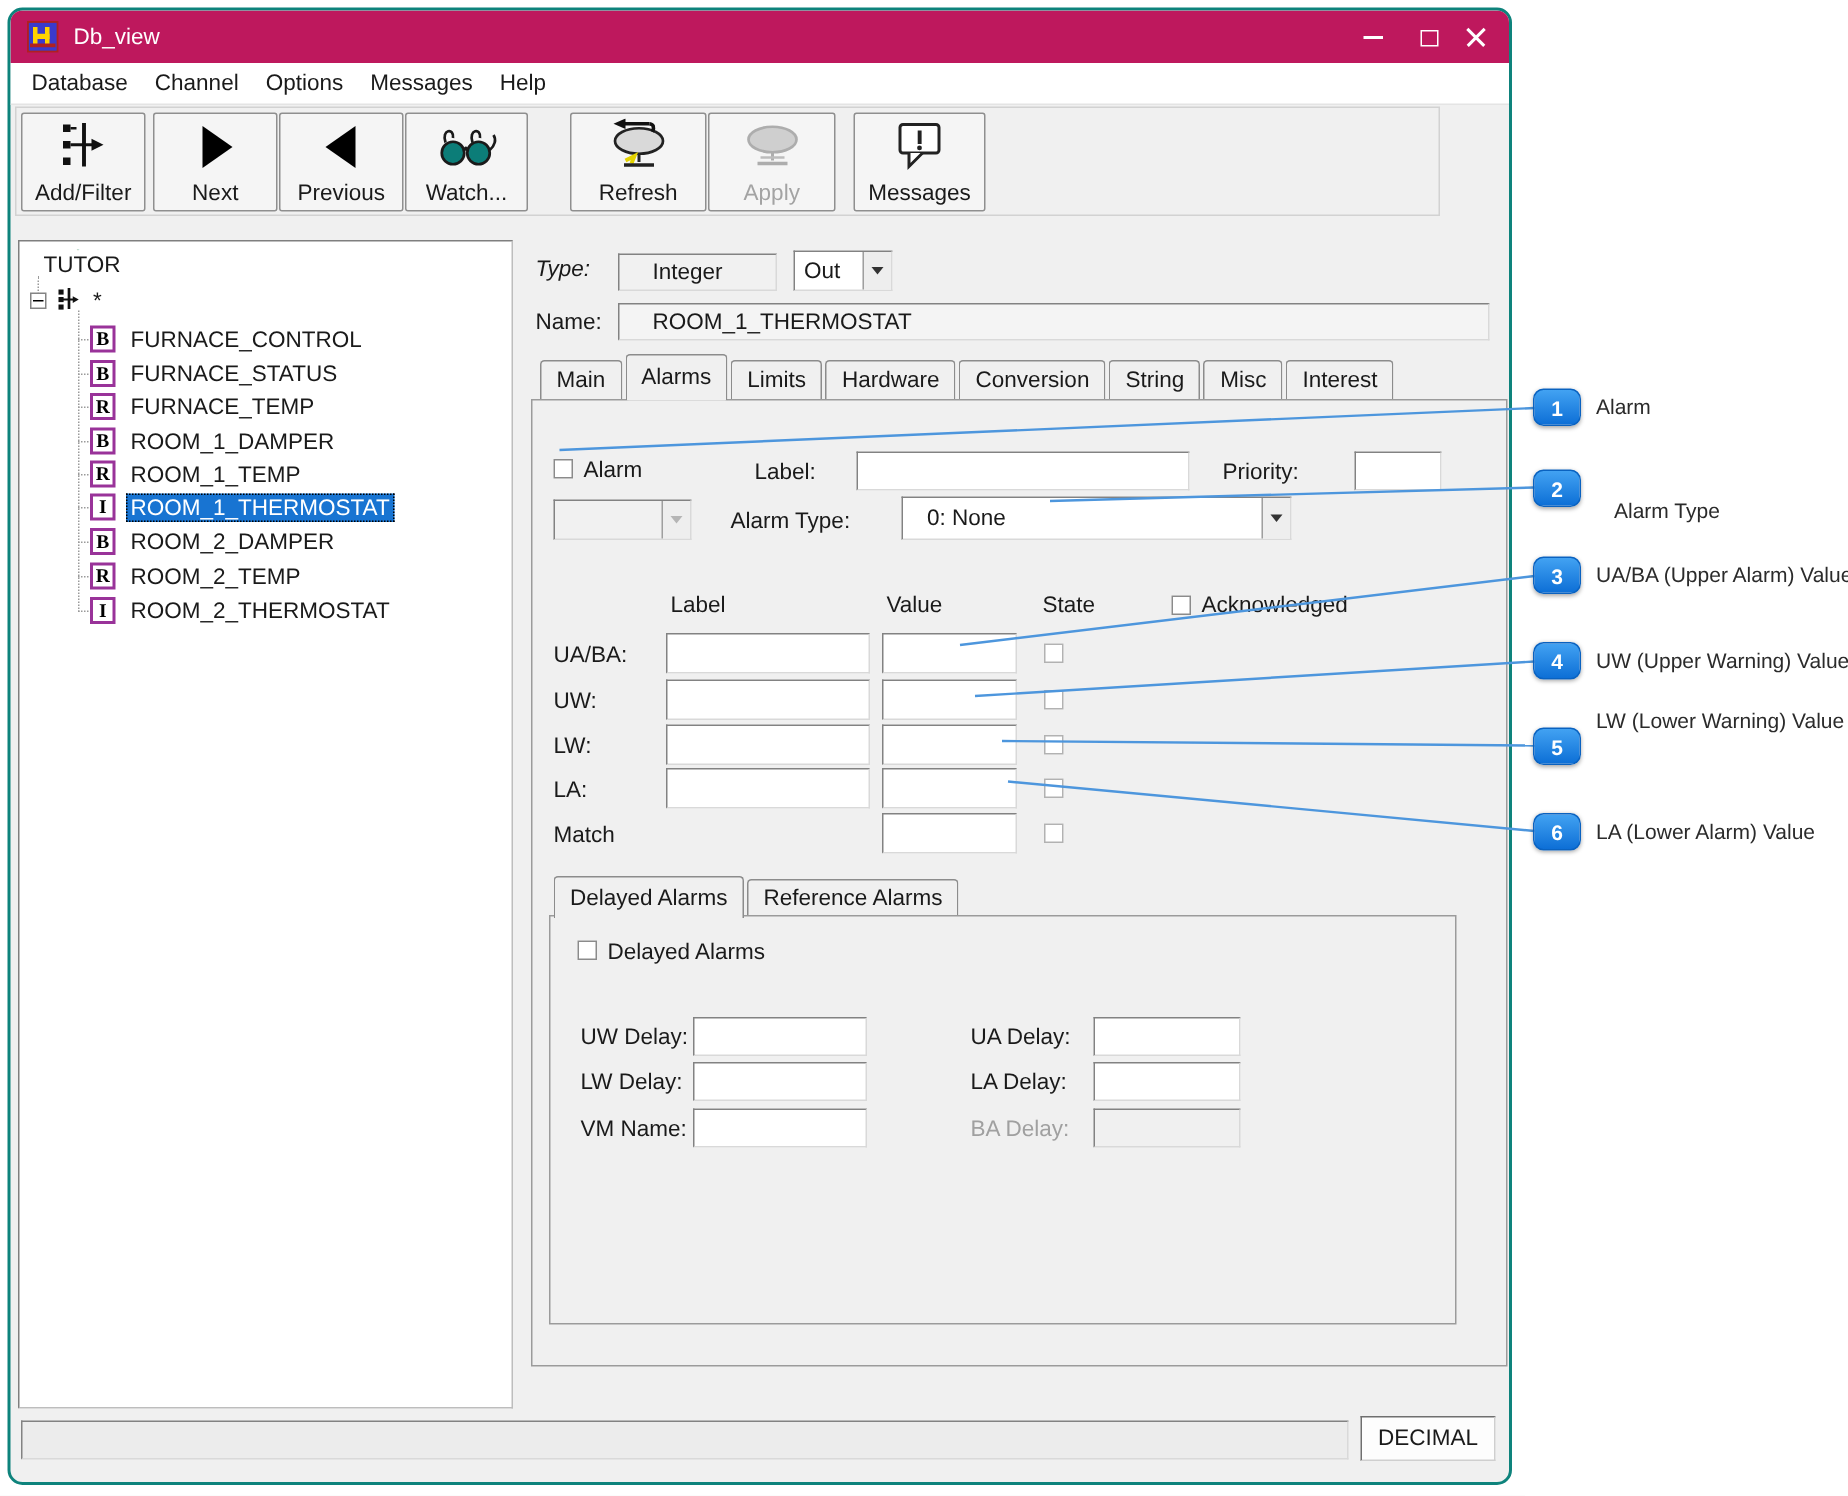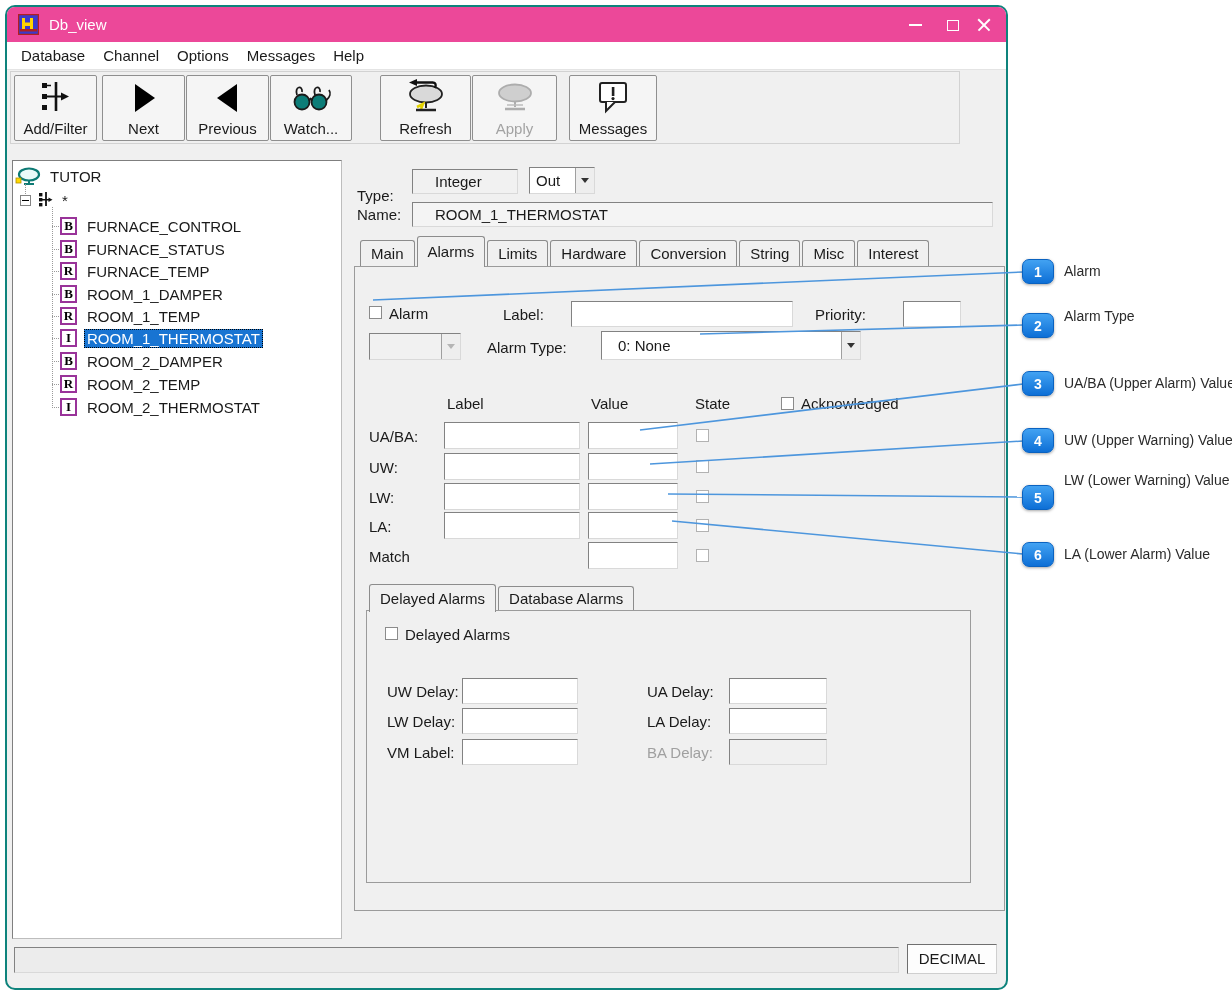--- a/index.html
+++ b/index.html
@@ -3,21 +3,21 @@
 <meta charset="utf-8">
 <style>
   * { margin:0; padding:0; box-sizing:border-box; }
   html,body { width:1232px; height:997px; background:#ffffff;
     font-family:"Liberation Sans","DejaVu Sans",sans-serif; color:#1a1a1a; }
   body { position:relative; overflow:hidden; }
 
   
   .window { position:absolute; left:5px; top:5px; width:1003px; height:985px;
     background:#f0f0f0; border:2px solid #0e837c; border-radius:10px; overflow:hidden; }
-  .titlebar { position:absolute; left:0; top:0; width:100%; height:35px; background:#ec4899; }
+  .titlebar { position:absolute; left:0; top:0; width:100%; height:35px; background:#be185d; }
   .app-icon { position:absolute; left:11px; top:7px; width:21px; height:21px; }
   .title-text { position:absolute; left:42px; top:0; line-height:35px; color:#fff; font-size:15px; }
   .win-btn { position:absolute; top:5px; width:30px; height:26px; display:flex; align-items:center; justify-content:center; }
   .min-glyph { width:13px; height:2px; background:#fff; }
   .max-glyph { width:12px; height:11px; border:1.5px solid #fff; }
   .close-glyph { position:relative; width:16px; height:16px; }
   .close-glyph i { position:absolute; left:0; top:7px; width:16px; height:1.6px; background:#fff; display:block; }
   .close-glyph i:first-child { transform:rotate(45deg); }
   .close-glyph i:last-child  { transform:rotate(-45deg); }
 
@@ -201,21 +201,21 @@
         <path d="M12,23 L12,32 L21,23" fill="#fff" stroke="#222" stroke-width="2"></path>
         <rect x="17.8" y="8" width="2.6" height="9" fill="#222"></rect>
         <circle cx="19" cy="19.6" r="1.6" fill="#222"></circle>
       </svg>
         </div>
       <div class="tb-label">Messages</div>
     </div>
   </div>
 
   <div class="tree-panel">
-    <div class="tree-row" style="left:2px;top:5px;">
+    <div class="tree-row" style="left:13px;top:5px;flex-direction:column;">
       <svg width="26" height="19" viewBox="0 0 26 19" style="margin-right:6px;">
         <ellipse cx="14" cy="7.5" rx="10" ry="6" fill="#eafaf8" stroke="#0d7a74" stroke-width="2.2"></ellipse>
         <line x1="14" y1="13.5" x2="14" y2="16" stroke="#0d7a74" stroke-width="2"></line>
         <line x1="9" y1="17" x2="19" y2="17" stroke="#0d7a74" stroke-width="2"></line>
         <rect x="1" y="11" width="5" height="5" fill="#ffd800" stroke="#b09000" stroke-width="0.8"></rect>
       </svg>
       <span class="tname">TUTOR</span>
     </div>
     <div class="vline" style="left:12px;top:23px;height:12px;"></div>
     <div class="expand-box" style="left:7px;top:34px;">
@@ -274,21 +274,21 @@
       <span class="tletter">R</span>
       <span class="tname">ROOM_2_TEMP</span>
     </div>
     <div class="hstub" style="left:39px;top:246px;"></div>
     <div class="tree-row" style="left:47px;top:236px;">
       <span class="tletter">I</span>
       <span class="tname">ROOM_2_THERMOSTAT</span>
     </div>
   </div>
 
-  <div class="lbl" style="left:350px;top:180px;">Type:</div>
+  <div class="lbl" style="left:350px;top:164px;font-style:italic;">Type:</div>
   <div class="sunken txt" style="position:absolute;left:405px;top:162px;width:106px;height:25px;background:#f1f1f1;">Integer</div>
   <div class="combo sunken" style="left:522px;top:160px;width:66px;height:27px;">
     <div class="cval">Out</div>
     <div class="cbtn">
         <div class="tri"></div>
       </div>
   </div>
   <div class="lbl" style="left:350px;top:199px;">Name:</div>
   <div class="sunken txt" style="position:absolute;left:405px;top:195px;width:581px;height:25px;background:#f4f4f4;">ROOM_1_THERMOSTAT</div>
 
@@ -350,37 +350,37 @@
     <input class="field" style="left: 89px; top: 245px; width: 136px; height: 27px;">
     <input class="field" style="left: 233px; top: 245px; width: 90px; height: 27px;">
     <div class="checkbox light" style="left:341px;top:252px;"></div>
 
     <div class="lbl" style="left:14px;top:281px;">Match</div>
     <input class="field" style="left: 233px; top: 275px; width: 90px; height: 27px;">
     <div class="checkbox light" style="left:341px;top:282px;"></div>
 
     <div class="tabstrip" style="left:14px;top:316px;height:28px;">
       <div class="tab selected" style="height:28px;line-height:27px;">Delayed Alarms</div>
-      <div class="tab" style="height:25px;line-height:24px;">Database Alarms</div>
+      <div class="tab" style="height:25px;line-height:24px;">Reference Alarms</div>
     </div>
     <div class="group-frame" style="left:11px;top:343px;width:605px;height:273px;">
       <div class="checkbox" style="left:18px;top:16px;"></div>
       <div class="lbl" style="left:38px;top:15px;">Delayed Alarms</div>
 
       <div class="lbl" style="left:20px;top:72px;">UW Delay:</div>
       <input class="field" style="left: 95px; top: 67px; width: 116px; height: 26px;">
       <div class="lbl" style="left:280px;top:72px;">UA Delay:</div>
       <input class="field" style="left: 362px; top: 67px; width: 98px; height: 26px;">
 
       <div class="lbl" style="left:20px;top:102px;">LW Delay:</div>
       <input class="field" style="left: 95px; top: 97px; width: 116px; height: 26px;">
       <div class="lbl" style="left:280px;top:102px;">LA Delay:</div>
       <input class="field" style="left: 362px; top: 97px; width: 98px; height: 26px;">
 
-      <div class="lbl" style="left:20px;top:133px;">VM Label:</div>
+      <div class="lbl" style="left:20px;top:133px;">VM Name:</div>
       <input class="field" style="left: 95px; top: 128px; width: 116px; height: 26px;">
       <div class="lbl dim" style="left:280px;top:133px;">BA Delay:</div>
       <input class="field" disabled="" style="left: 362px; top: 128px; width: 98px; height: 26px;">
     </div>
   </div>
 
   <div class="status-field"></div>
   <div class="decimal-box">DECIMAL</div>
 </div>
 
@@ -389,21 +389,21 @@
   <line x1="700" y1="334" x2="1023" y2="325" stroke="#4d96dd" stroke-width="1.6"></line>
   <line x1="640" y1="430" x2="1023" y2="384" stroke="#4d96dd" stroke-width="1.6"></line>
   <line x1="650" y1="464" x2="1023" y2="441" stroke="#4d96dd" stroke-width="1.6"></line>
   <line x1="668" y1="494" x2="1023" y2="497" stroke="#4d96dd" stroke-width="1.6"></line>
   <line x1="672" y1="521" x2="1023" y2="554" stroke="#4d96dd" stroke-width="1.6"></line>
 </svg>
 
 <div class="badge" style="top:259px;">1</div>
 <div class="badge-label" style="top:263px;">Alarm</div>
 <div class="badge" style="top:313px;">2</div>
-<div class="badge-label" style="top:308px;">Alarm Type</div>
+<div class="badge-label" style="top:332px;margin-left:12px;">Alarm Type</div>
 <div class="badge" style="top:371px;">3</div>
 <div class="badge-label" style="top:375px;">UA/BA (Upper Alarm) Value</div>
 <div class="badge" style="top:428px;">4</div>
 <div class="badge-label" style="top:432px;">UW (Upper Warning) Value</div>
 <div class="badge" style="top:485px;">5</div>
 <div class="badge-label" style="top:472px;">LW (Lower Warning) Value</div>
 <div class="badge" style="top:542px;">6</div>
 <div class="badge-label" style="top:546px;">LA (Lower Alarm) Value</div>
 
 </body></html>

